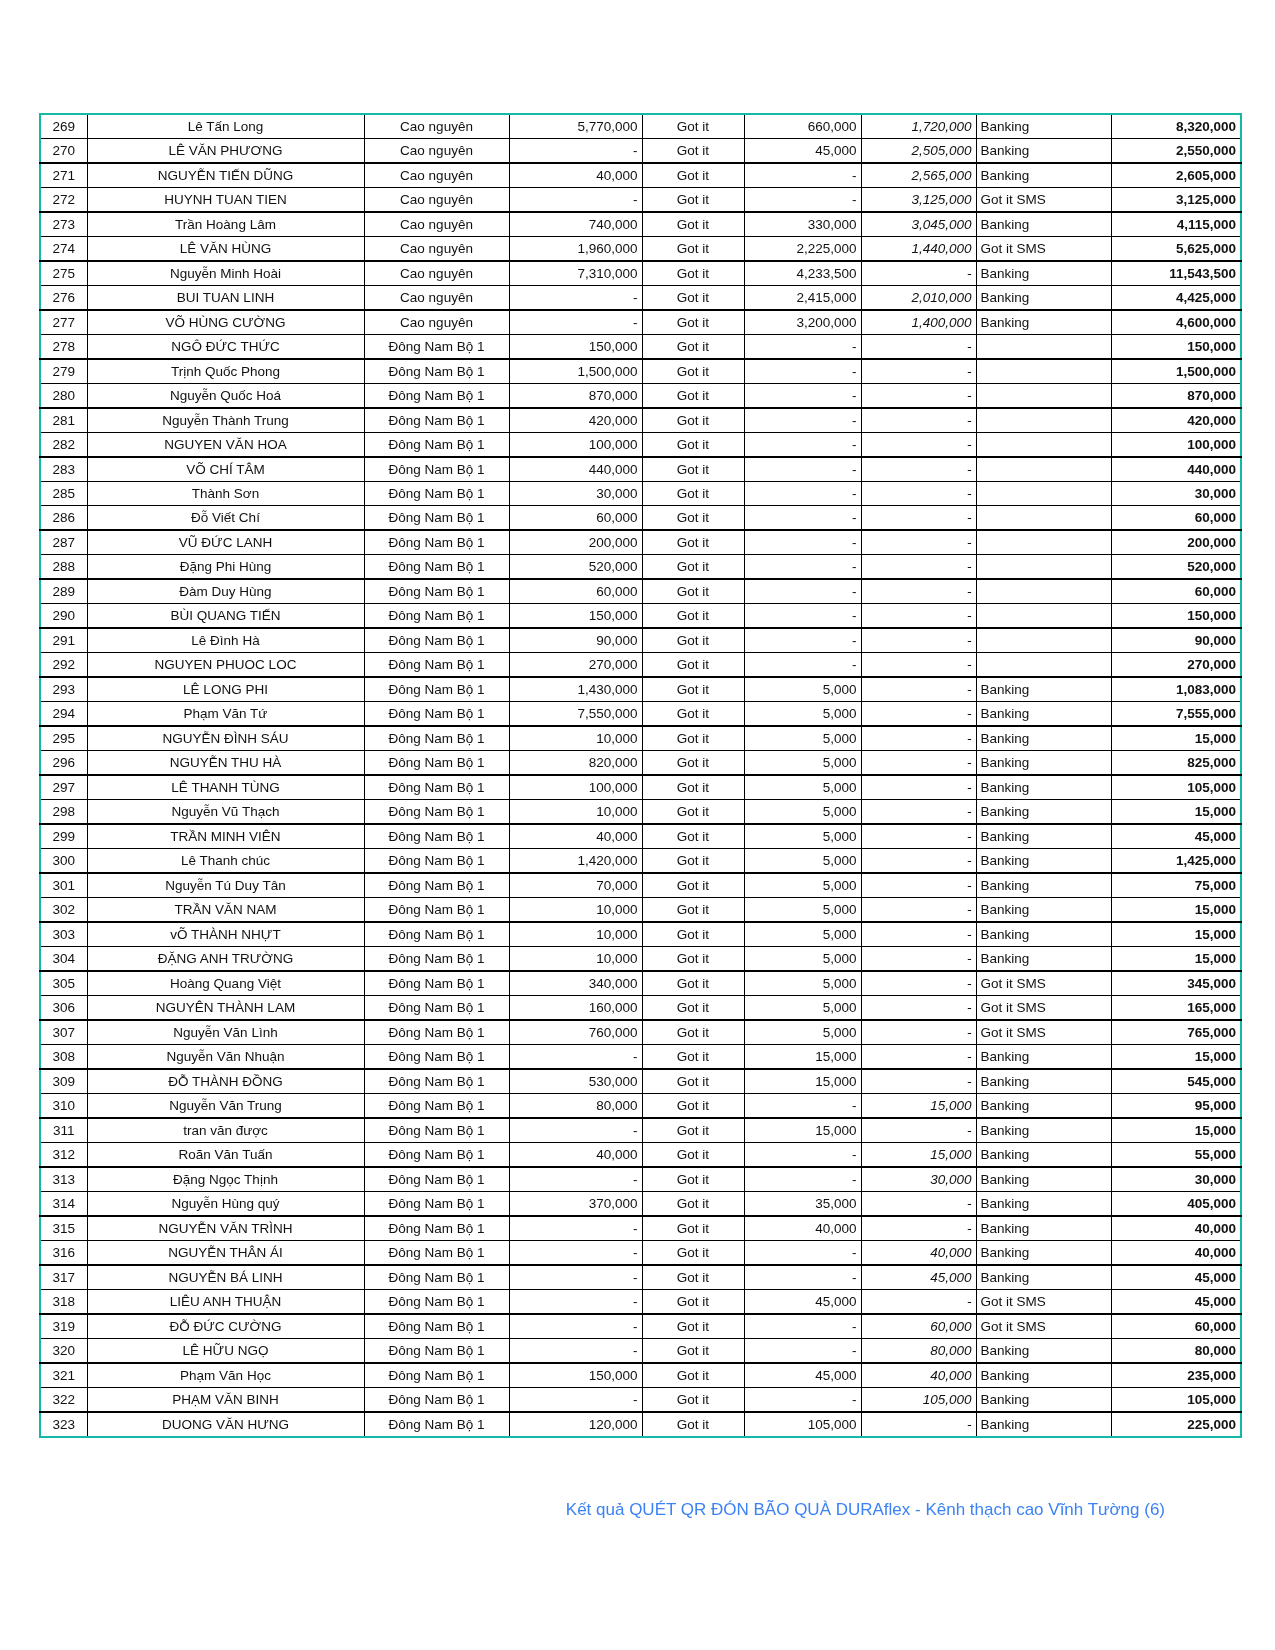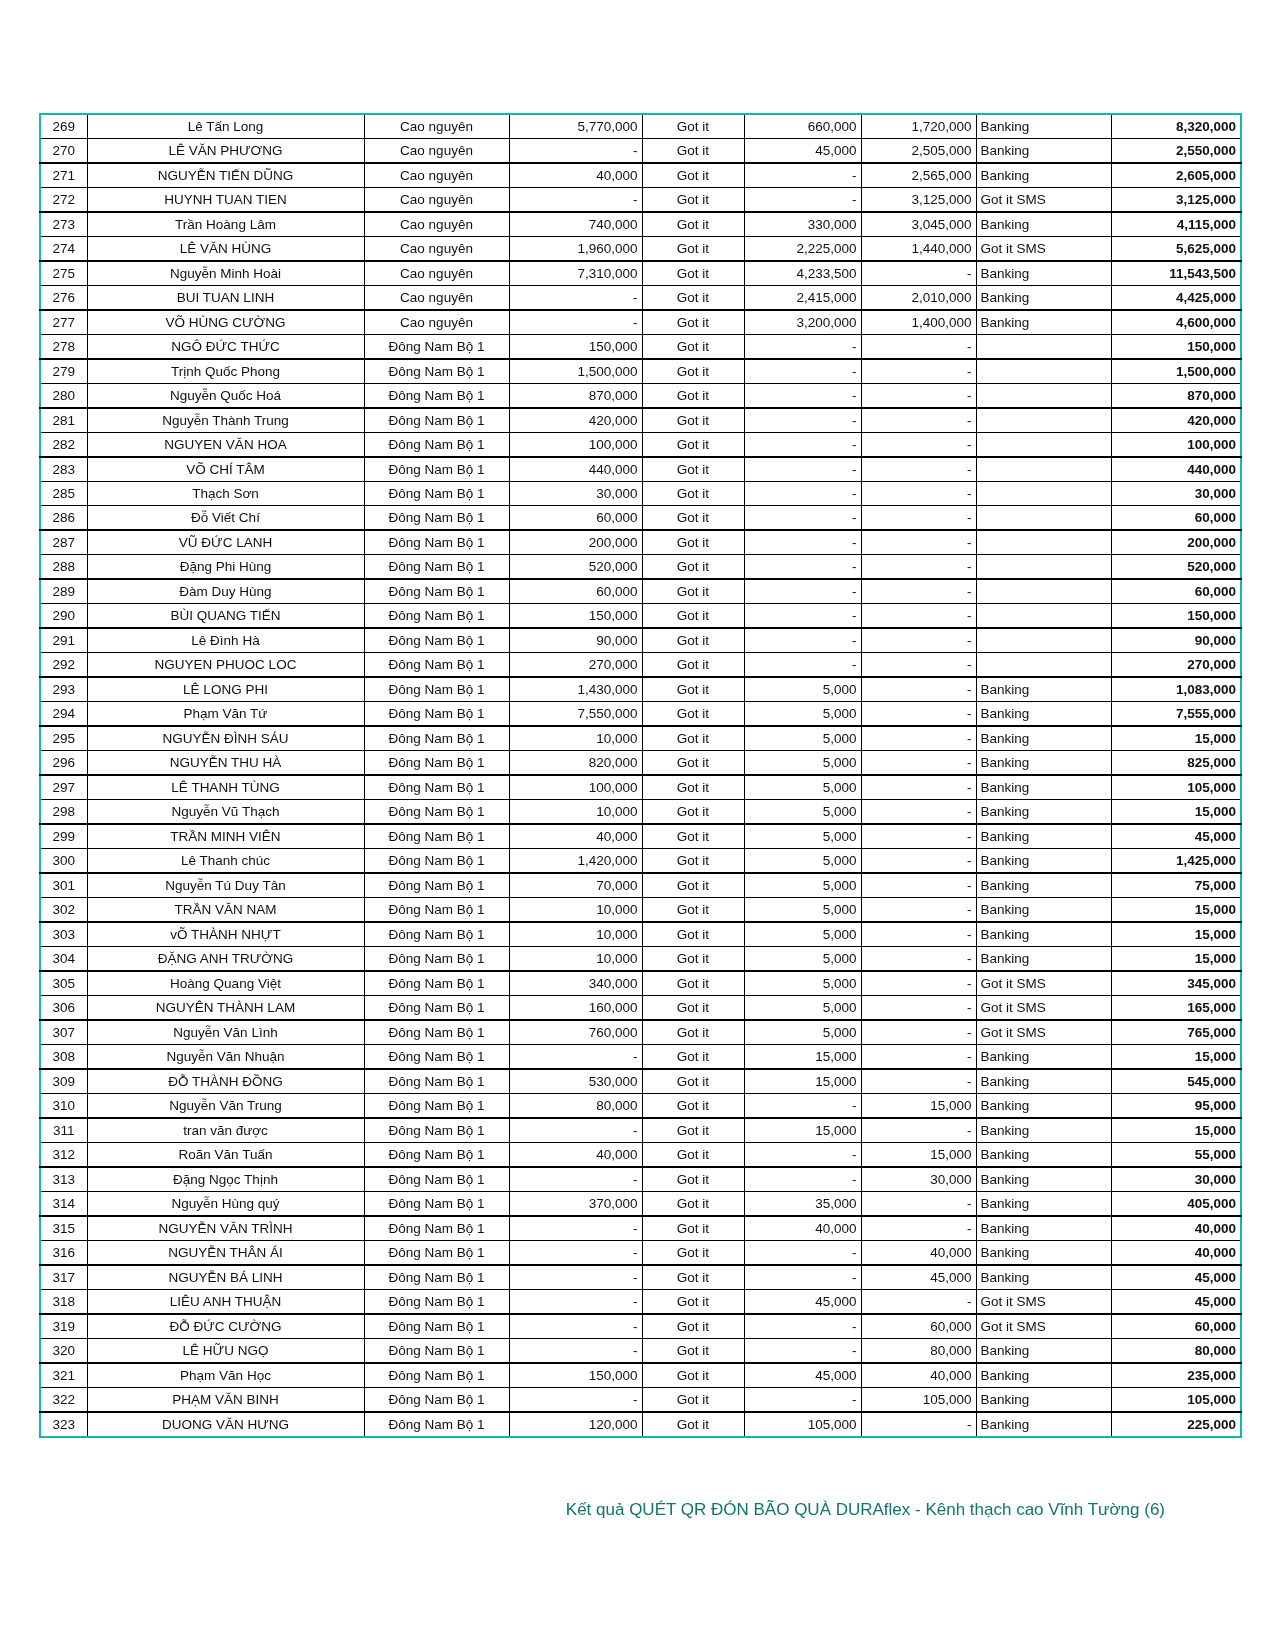--- a/index.html
+++ b/index.html
@@ -39,32 +39,32 @@
     overflow: hidden;
     color: #111111;
   }
   tr.thick td { border-bottom-width: 2px; }
   td.c0 { text-align: center; }
   td.c1 { text-align: center; }
   td.c2 { text-align: center; margin-left: 6px; }
   td.c3 { text-align: right; padding-right: 8px; }
   td.c4 { text-align: center; }
   td.c5 { text-align: right; padding-right: 8px; }
-  td.c6 { text-align: right; padding-right: 8px; }
+  td.c6 { text-align: right; padding-right: 8px; font-style: italic; }
   td.c7 { text-align: left;  padding-left: 7px; }
   td.c8 { text-align: right; padding-right: 8px; font-weight: bold; }
   td.dash { text-align: right; padding-right: 38px; }
   .footer-caption {
     position: absolute;
     top: 1500px;
     left: 0;
     width: 1165px;
     text-align: right;
     font-size: 17px;
-    color: #0f766e;
+    color: #3b82f6;
   }
 </style>
 </head>
 <body>
 
 <div class="sheet">
 
   <table class="results">
     <colgroup>
       <col style="width:47px">
@@ -238,21 +238,21 @@
           <td class="c2">Đông Nam Bộ 1</td>
           <td class="c3">440,000</td>
           <td class="c4">Got it</td>
           <td class="c5 dash">-</td>
           <td class="c6 dash">-</td>
           <td class="c7"></td>
           <td class="c8">440,000</td>
         </tr>
         <tr>
           <td class="c0">285</td>
-          <td class="c1">Thạch Sơn</td>
+          <td class="c1">Thành Sơn</td>
           <td class="c2">Đông Nam Bộ 1</td>
           <td class="c3">30,000</td>
           <td class="c4">Got it</td>
           <td class="c5 dash">-</td>
           <td class="c6 dash">-</td>
           <td class="c7"></td>
           <td class="c8">30,000</td>
         </tr>
         <tr class="thick">
           <td class="c0">286</td>

